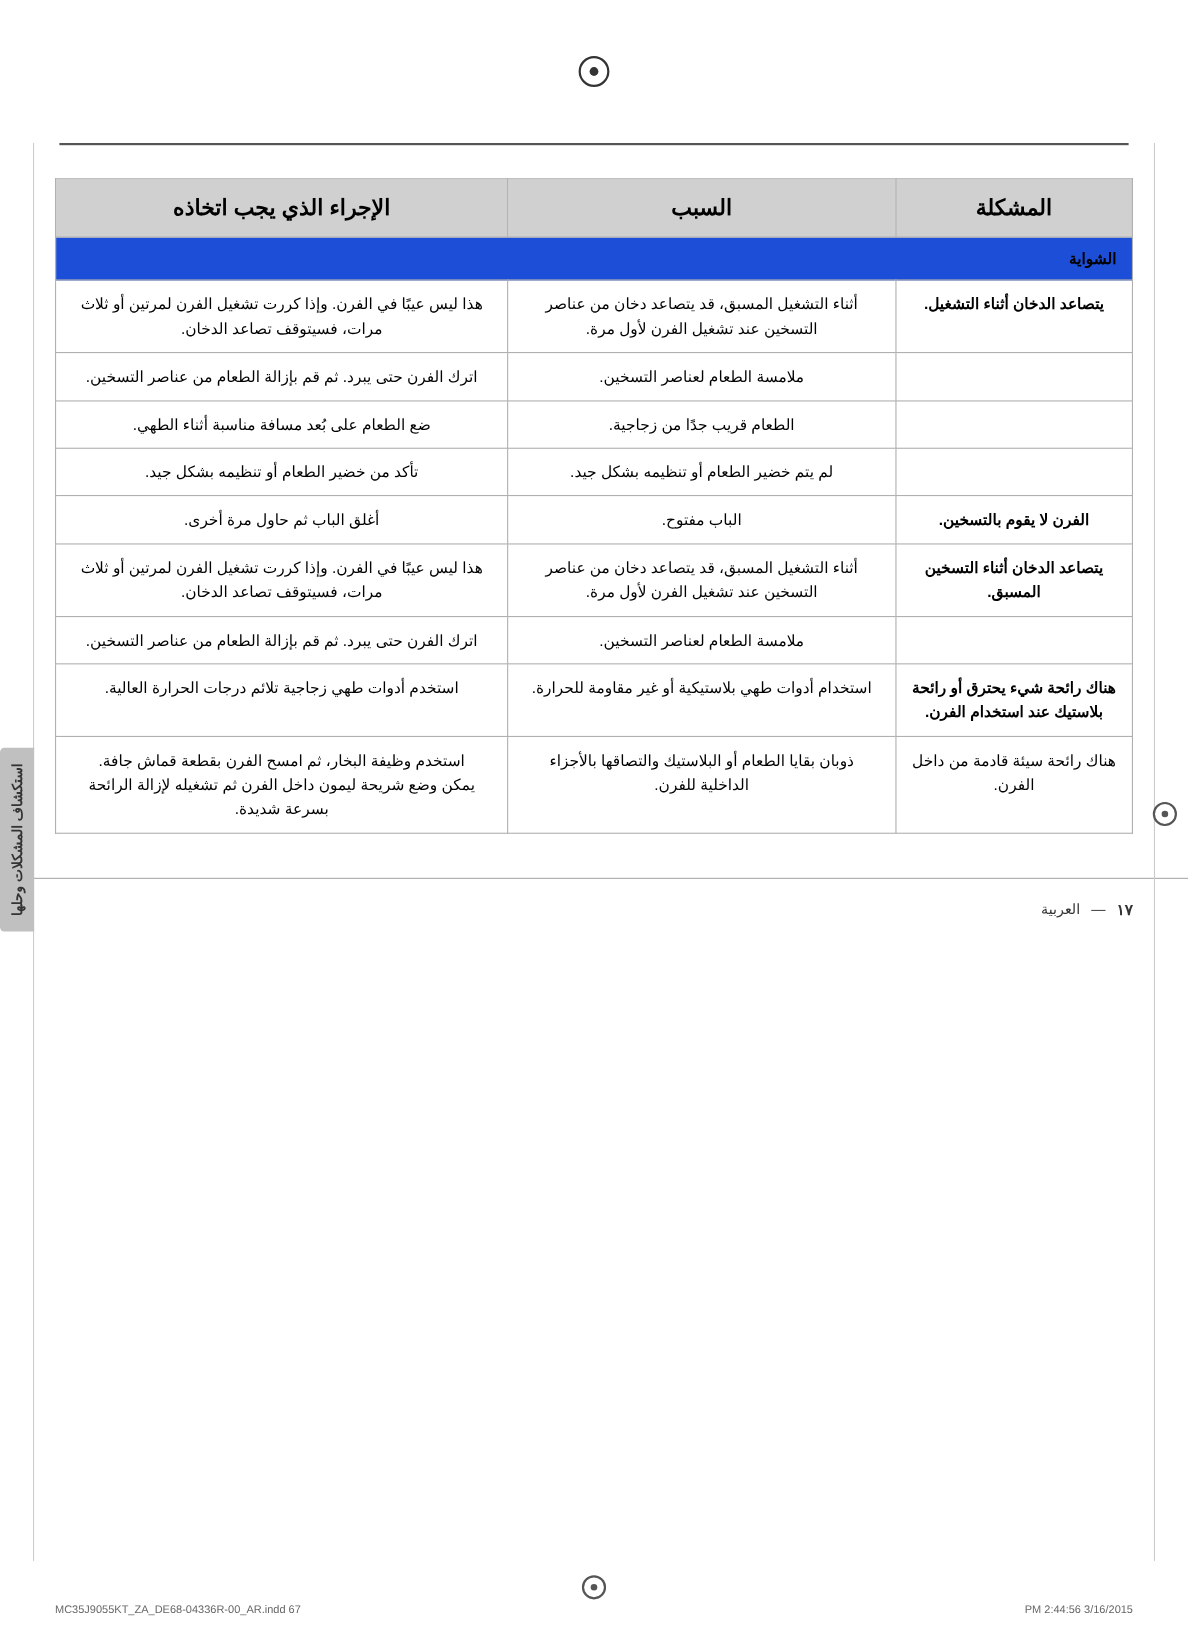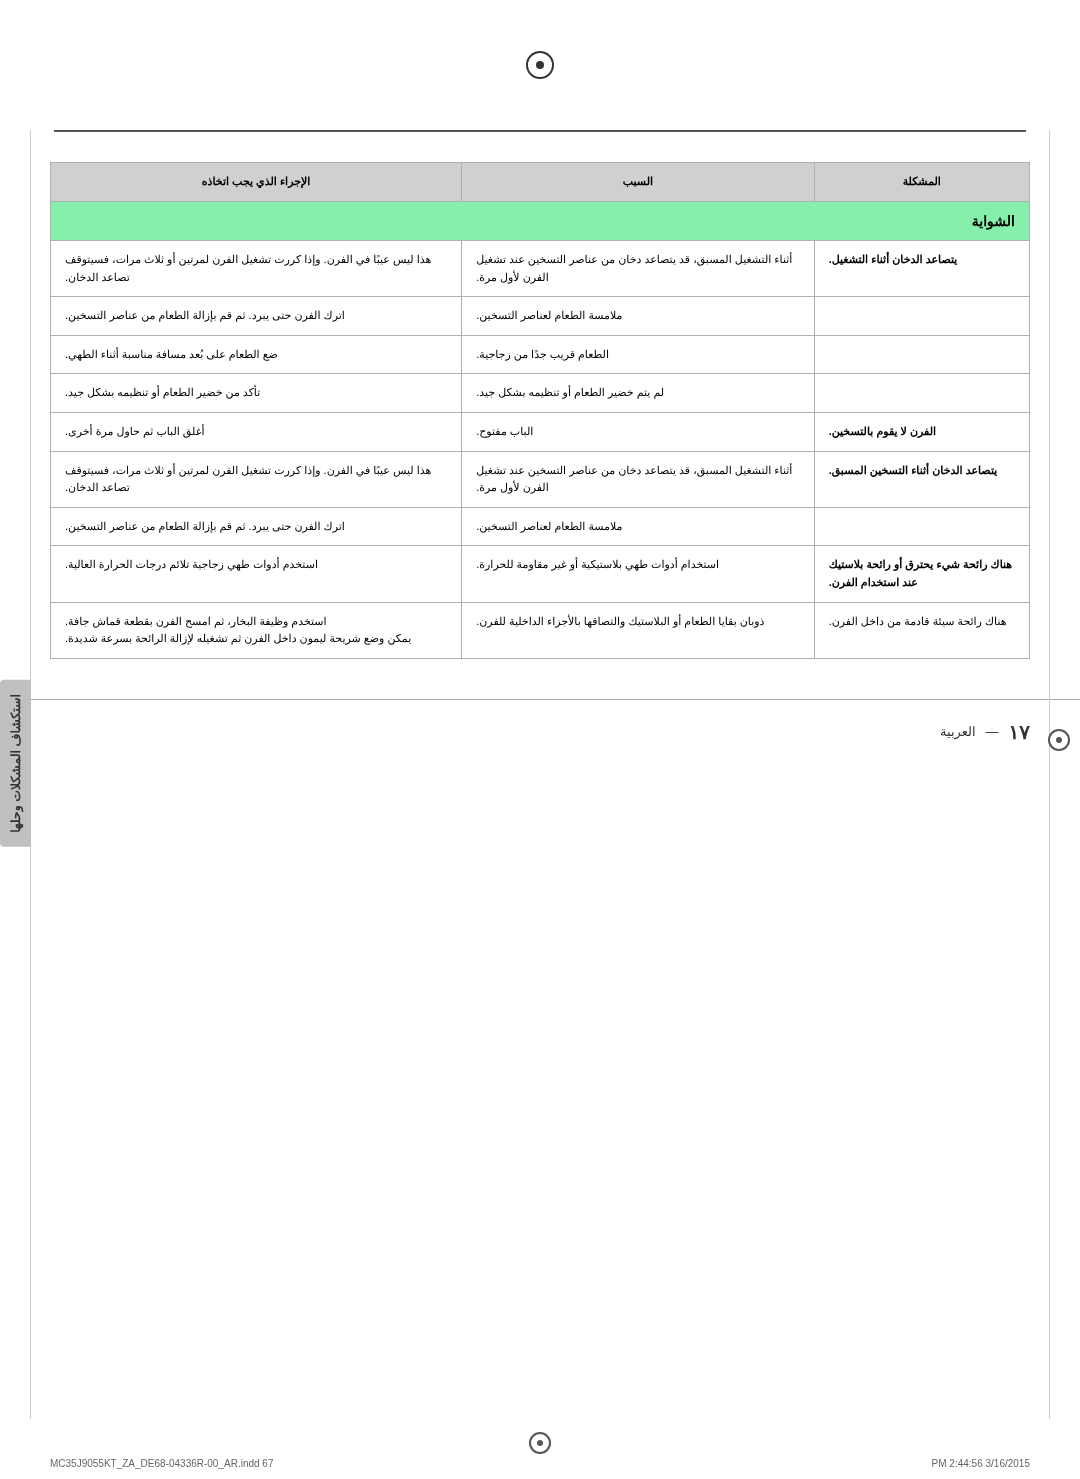--- a/index.html
+++ b/index.html
@@ -69,37 +69,37 @@
       width: 100%;
       border-collapse: collapse;
       border: 1px solid #b0b0b0;
       margin-top: 10px;
     }
 
     .trouble-table th,
     .trouble-table td {
       border: 1px solid #b0b0b0;
       padding: 10px 14px;
-      text-align: left;
+      text-align: center;
       vertical-align: top;
-      font-size: 11px;
+      font-size: 14px;
       line-height: 1.6;
     }
 
     
     .trouble-table thead th {
       background-color: #d0d0d0;
       font-weight: bold;
-      font-size: 11px;
+      font-size: 20px;
       text-align: center;
     }
 
     
     .section-header td {
-      background-color: #86efac;
+      background-color: #1d4ed8;
       font-weight: bold;
       font-size: 14px;
       text-align: right;
       padding: 8px 14px;
     }
 
     
     .col-problem { width: 22%; }
     .col-cause { width: 36%; }
     .col-action { width: 42%; }
@@ -141,21 +141,21 @@
     .bottom-page-info {
       display: flex;
       align-items: center;
       gap: 10px;
       font-size: 13px;
       color: #333;
     }
 
     .page-number {
       font-weight: bold;
-      font-size: 20px;
+      font-size: 14px;
     }
 
     .language-label {
       font-size: 13px;
     }
 
     
     .footer {
       position: absolute;
       bottom: 10px;

